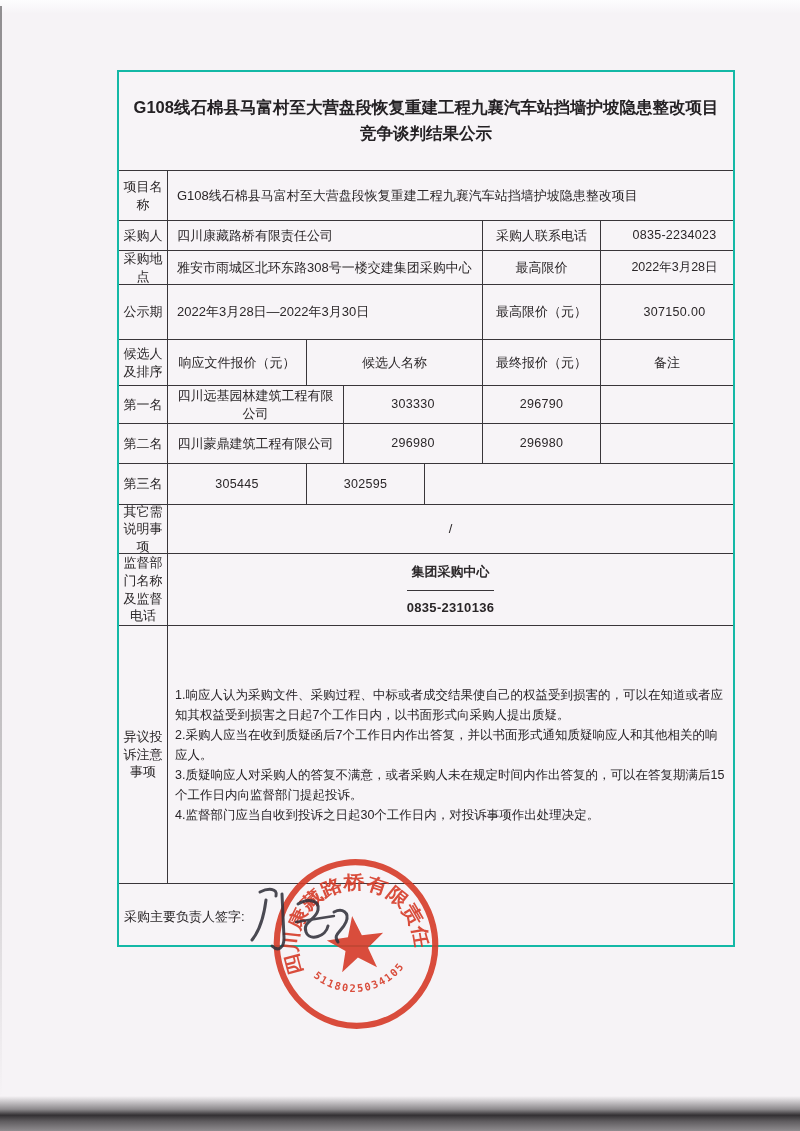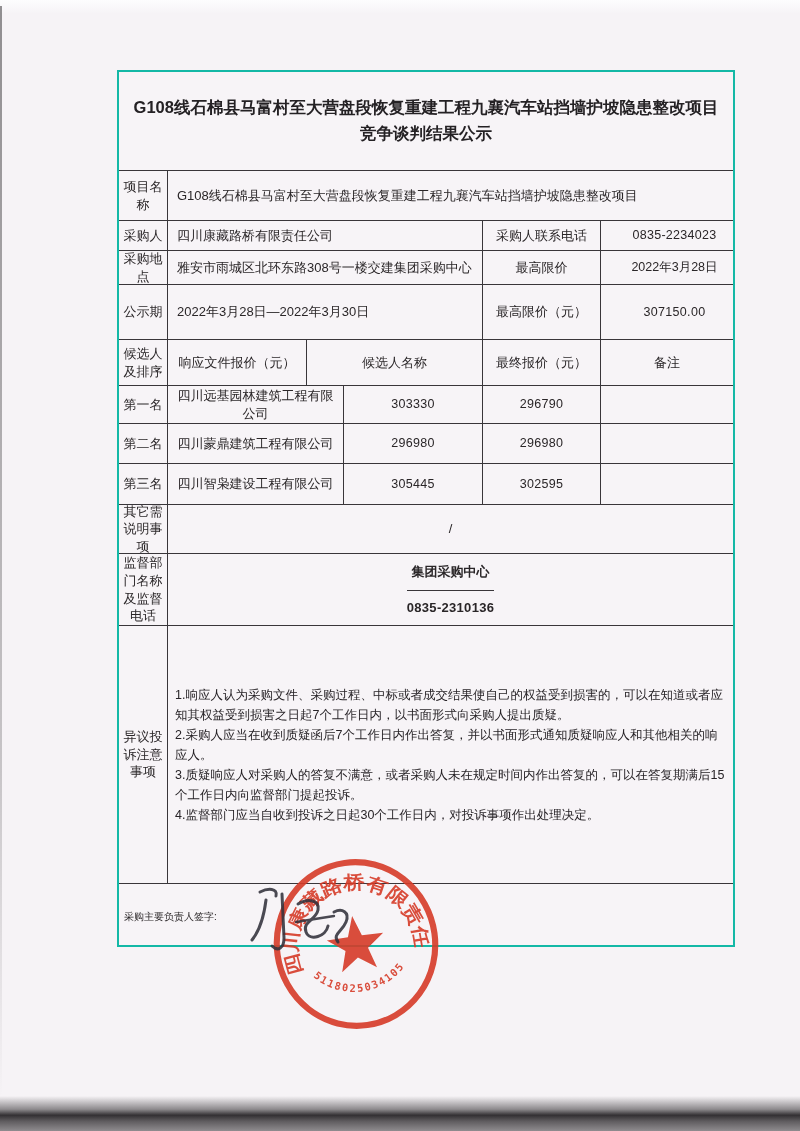--- a/index.html
+++ b/index.html
@@ -39,21 +39,21 @@
   .title-row{height:98px;align-items:center;justify-content:center;}
   .title-box{width:100%;text-align:center;font-weight:bold;font-size:16.5px;line-height:1.55;color:#242124;}
   .num{font-size:12.5px;letter-spacing:.3px;}
   .sup-right{flex:1 1 auto;display:flex;flex-direction:column;padding:0;}
   .sup-sub{flex:0 0 36px;display:flex;align-items:center;justify-content:center;font-size:13px;box-sizing:border-box;font-weight:bold;}
   .sup-sub + .sup-sub{border-top:1px solid #39363a;flex:1 1 auto;}
   .objection-cell{flex:1 1 auto;display:flex;align-items:center;padding:8px 6px 8px 7px;}
   .objection-text{font-size:12.5px;line-height:1.6;text-align:left;word-break:break-all;color:#272327;}
   .objection-text p{margin:0;}
   .sig-row{height:66px;display:flex;align-items:center;padding-left:5px;box-sizing:border-box;}
-  .sig-label{font-size:10px;}
+  .sig-label{font-size:13px;}
   .sig-svg{position:absolute;left:238px;top:878px;width:130px;height:92px;z-index:3;}
   .stamp{position:absolute;left:268px;top:853px;width:176px;height:182px;z-index:2;
     transform:rotate(-8deg);opacity:.9;}
   .h-center{justify-content:center;text-align:center;}
 </style>
 </head>
 <body>
 
 <div class="scan-top-edge"></div>
 <div class="scan-left-edge"></div>
@@ -110,21 +110,20 @@
   </div>
   <div class="row" style="height:40px">
     <div class="cell lab">第二名</div>
     <div class="cell c-name">四川蒙鼎建筑工程有限公司</div>
     <div class="cell c-doc num">296980</div>
     <div class="cell c-fin num">296980</div>
     <div class="cell c-rem"></div>
   </div>
   <div class="row" style="height:41px">
     <div class="cell lab">第三名</div>
-    <div class="cell c-name">四川智枭建设工程有限公司</div>
     <div class="cell c-doc num">305445</div>
     <div class="cell c-fin num">302595</div>
     <div class="cell c-rem"></div>
   </div>
 
   <div class="row" style="height:49px">
     <div class="cell lab">其它需说明事项</div>
     <div class="cell h-center" style="flex:1 1 auto">/</div>
   </div>
 

